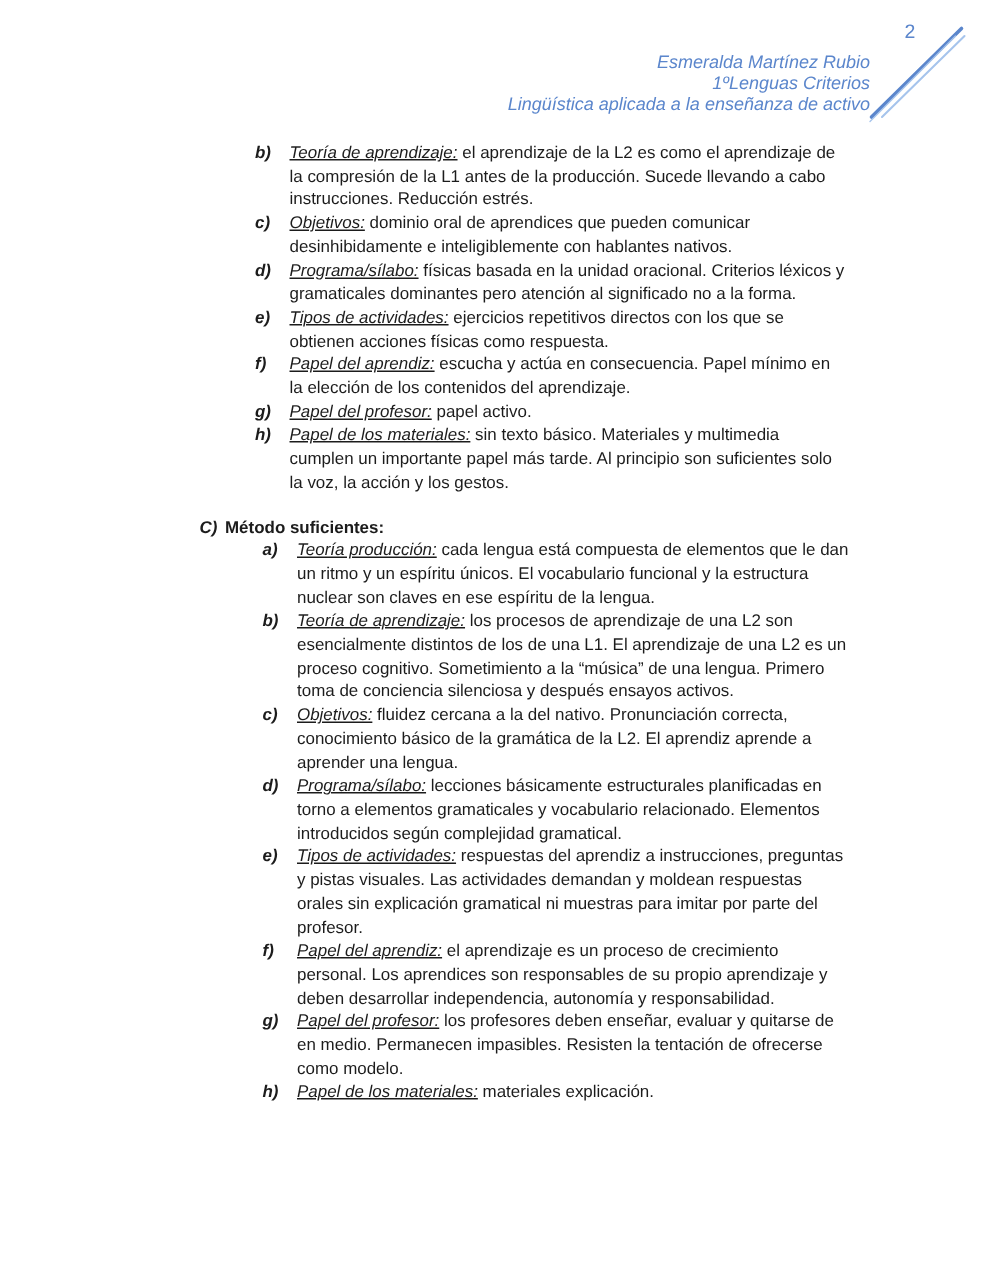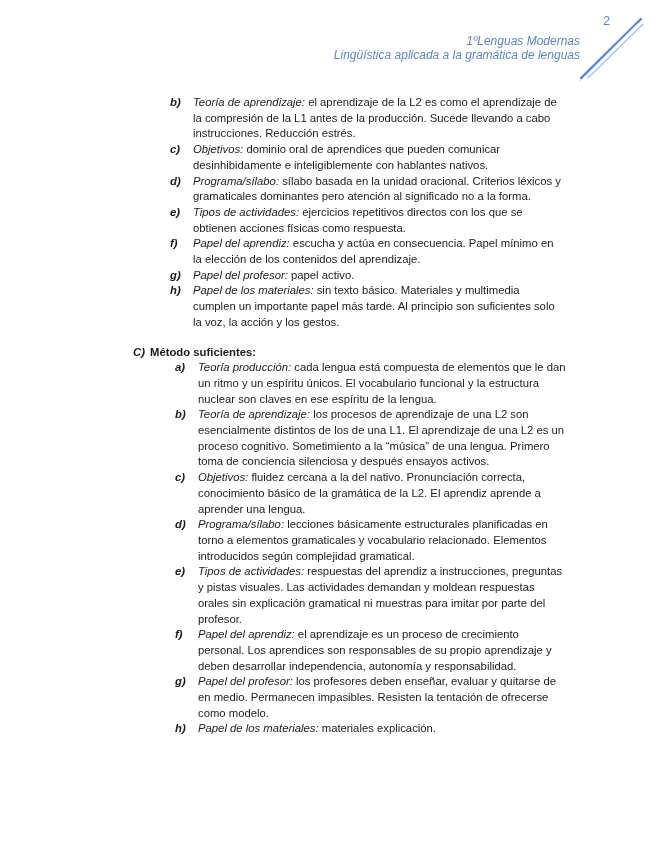--- a/index.html
+++ b/index.html
@@ -63,42 +63,44 @@
     font-weight: bold;
     font-style: italic;
   }
   .item-text {
     margin: 0;
     width: 420px;
     white-space: pre-wrap;
   }
   .item-term {
     font-style: italic;
+    text-decoration: underline;
   }
 
   .section-heading {
     display: flex;
     margin: 14px 0 0 133px;
     font-weight: bold;
   }
   .section-marker {
     flex: none;
     width: 17px;
     font-style: italic;
   }
   .section-title { }
 </style>
 </head>
 <body>
 
 <div class="page">
 
   <div class="header-block">
-    <div>1ºLenguas Modernas</div>
-    <div>Lingüística aplicada a la gramática de lenguas</div>
+    <div>Esmeralda Martínez Rubio</div>
+    <div>1ºLenguas Criterios</div>
+    <div>Lingüística aplicada a la enseñanza de activo</div>
   </div>
 
   <div class="page-number">2</div>
 
   <svg class="slash-decoration" viewBox="0 0 68 66" xmlns="http://www.w3.org/2000/svg">
     <line x1="2" y1="62" x2="62" y2="3" stroke="var(--accent)" stroke-width="2.4" stroke-linecap="round"></line>
     <line x1="9" y1="62" x2="64" y2="8" stroke="var(--accent-light)" stroke-width="1.4" stroke-linecap="round"></line>
     <line x1="1" y1="65" x2="58" y2="8" stroke="var(--accent-light)" stroke-width="0.9" stroke-linecap="round"></line>
   </svg>
 
@@ -111,21 +113,21 @@
 la compresión de la L1 antes de la producción. Sucede llevando a cabo
 instrucciones. Reducción estrés.</span></p>
         </div>
       <div class="list-item">
           <span class="item-marker">c)</span>
           <p class="item-text"><span class="item-term">Objetivos:</span> <span>dominio oral de aprendices que pueden comunicar
 desinhibidamente e inteligiblemente con hablantes nativos.</span></p>
         </div>
       <div class="list-item">
           <span class="item-marker">d)</span>
-          <p class="item-text"><span class="item-term">Programa/sílabo:</span> <span>sílabo basada en la unidad oracional. Criterios léxicos y
+          <p class="item-text"><span class="item-term">Programa/sílabo:</span> <span>físicas basada en la unidad oracional. Criterios léxicos y
 gramaticales dominantes pero atención al significado no a la forma.</span></p>
         </div>
       <div class="list-item">
           <span class="item-marker">e)</span>
           <p class="item-text"><span class="item-term">Tipos de actividades:</span> <span>ejercicios repetitivos directos con los que se
 obtienen acciones físicas como respuesta.</span></p>
         </div>
       <div class="list-item">
           <span class="item-marker">f)</span>
           <p class="item-text"><span class="item-term">Papel del aprendiz:</span> <span>escucha y actúa en consecuencia. Papel mínimo en

